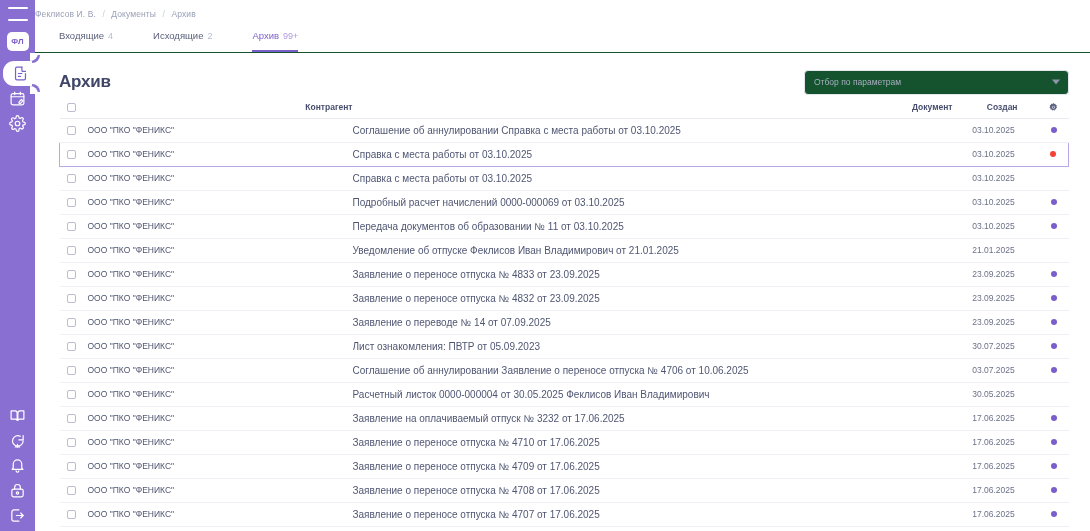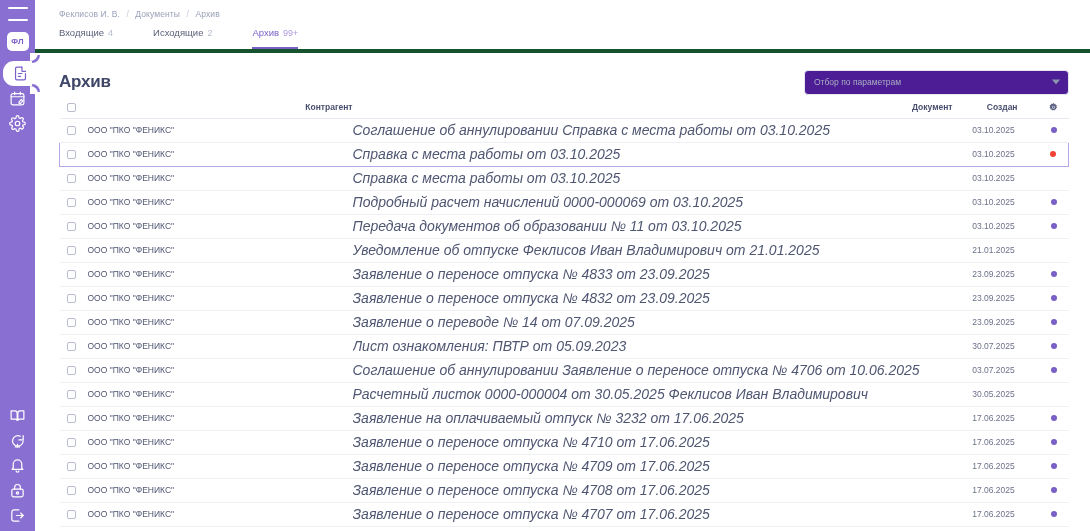--- a/index.html
+++ b/index.html
@@ -77,23 +77,22 @@
   .main {
     flex: 1 1 auto;
     height: 531px;
     background: #ffffff;
     position: relative;
     overflow: hidden;
   }
 
   .topbar {
     height: 53px;
-    border-bottom: 4px solid #14532d;
+    border-bottom: 1px solid #14532d;
     position: relative;
-    padding-left: 24px;
   }
   .breadcrumb {
     padding-top: 9px;
     font-size: 8.5px;
     color: #9aa1b8;
     letter-spacing: .1px;
     white-space: nowrap;
   }
   .breadcrumb .bc-sep { color: #c6cbdb; margin: 0 4px; }
   .breadcrumb .bc-item { color: #9aa1b8; }
@@ -157,21 +156,21 @@
     letter-spacing: -.2px;
   }
   .filter-box {
     width: 265px; height: 25px;
     border: 1px solid #e4e7f0;
     border-radius: 4px;
     display: flex; align-items: center;
     padding: 0 9px;
     position: relative;
     cursor: pointer;
-    background: #4c1d95;
+    background: #14532d;
   }
   .filter-box .ph { font-size: 8.5px; color: #a9aec2; }
   .filter-caret {
     position: absolute; right: 8px; top: 50%; transform: translateY(-50%);
     width: 0; height: 0;
     border-left: 4px solid transparent;
     border-right: 4px solid transparent;
     border-top: 5px solid #8e94ab;
   }
 
@@ -211,21 +210,21 @@
   .gear-ic { display: inline-block; width: 11px; height: 11px; vertical-align: middle; cursor: pointer; }
   .gear-ic svg { display: block; }
 
   tbody tr { height: 24px; }
   tbody tr td { border-bottom: 1px solid #eff0f5; vertical-align: middle; }
   tbody tr.row-selected td { border-top: 1px solid #b9a8e8; border-bottom: 1px solid #b9a8e8; }
   tbody tr.row-selected td.c-first { border-left: 1px solid #b9a8e8; }
   tbody tr.row-selected td.c-last  { border-right: 1px solid #b9a8e8; }
 
   .cell-party { font-size: 8.5px; color: #4f5672; white-space: nowrap; }
-  .cell-doc   { font-size: 14px; color: #4f5672; white-space: nowrap; overflow: hidden; text-overflow: ellipsis; padding-right: 10px; font-style: italic; }
+  .cell-doc   { font-size: 10px; color: #4f5672; white-space: nowrap; overflow: hidden; text-overflow: ellipsis; padding-right: 10px; }
   .cell-date  { font-size: 8.5px; color: #6b melancholy; color: #6b7189; text-align: center; padding-right: 4px; white-space: nowrap; }
 
   .chk {
     width: 9px; height: 9px;
     border: 1px solid #b9bdce;
     border-radius: 2px;
     display: inline-block;
     background: #fff;
     cursor: pointer;
     vertical-align: middle;

